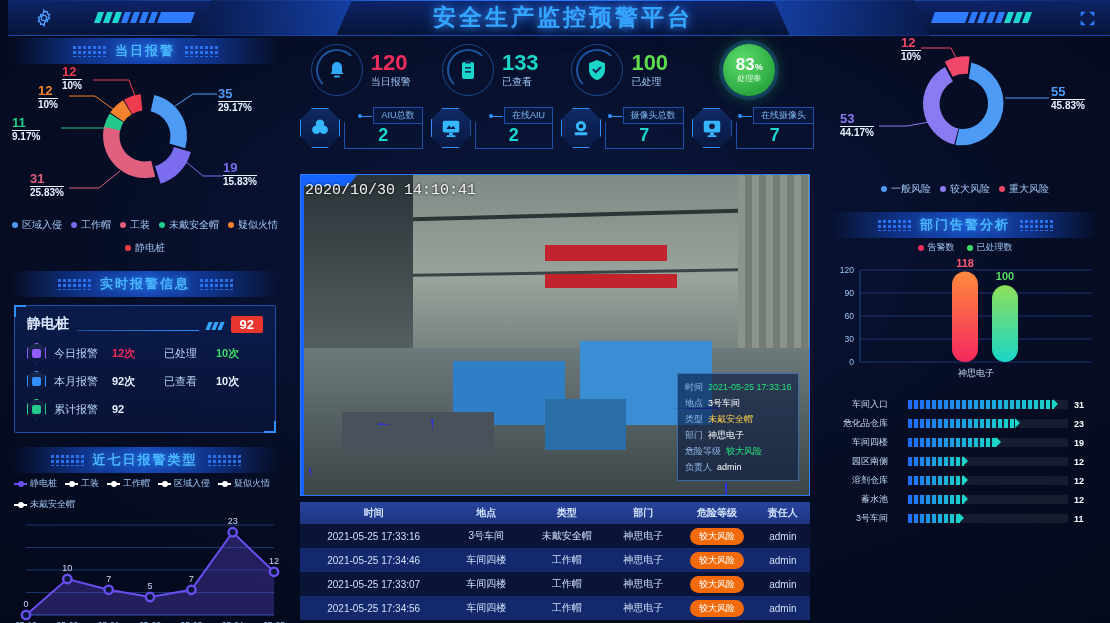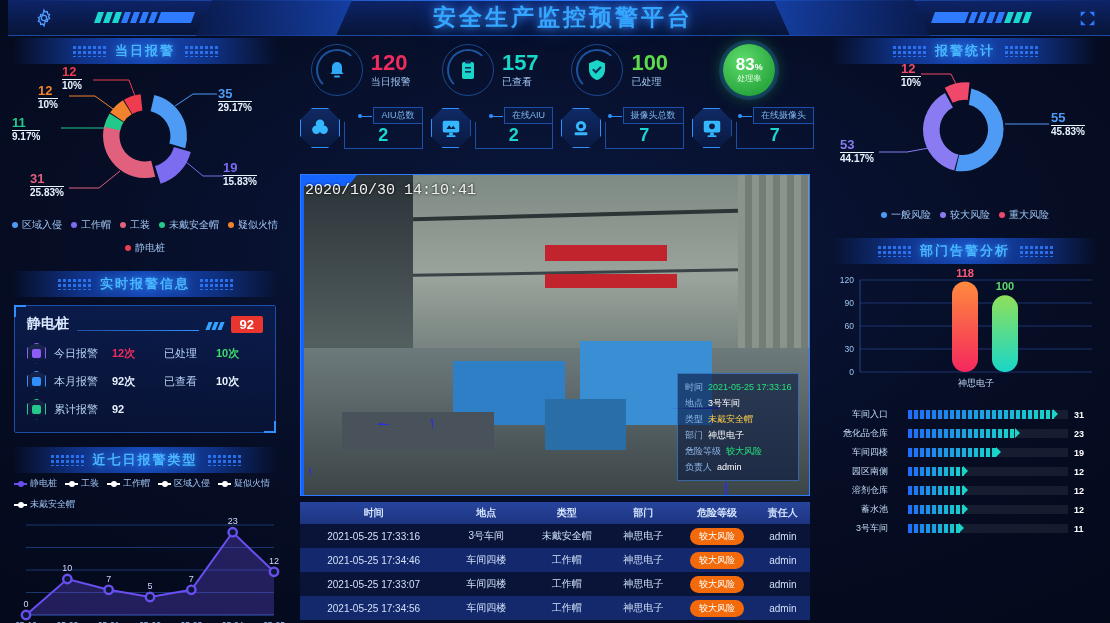--- a/index.html
+++ b/index.html
@@ -504,21 +504,21 @@
         <span>
             <svg width="24" height="24" viewBox="0 0 24 24" fill="#19d6c8">
               <rect x="6" y="4" width="12" height="17" rx="2"></rect>
               <rect x="9" y="2" width="6" height="3.4" rx="1" fill="#0c2a5a"></rect>
               <rect x="9" y="9" width="6" height="1.6" fill="#0c2a5a"></rect>
               <rect x="9" y="13" width="6" height="1.6" fill="#0c2a5a"></rect>
             </svg>
           </span>
       </div>
       <div class="kpi-txt">
-        <div class="kpi-num" style="color:#19d6c8">157</div>
+        <div class="kpi-num" style="color:#19d6c8">133</div>
         <div class="kpi-lab">已查看</div>
       </div>
     </div>
     <div class="kpi">
       <div class="kpi-ring">
         <span>
             <svg width="24" height="24" viewBox="0 0 24 24" fill="#19d6c8">
               <path d="M12 2l8 3.2v6.3c0 5-3.4 9.3-8 10.5-4.6-1.2-8-5.5-8-10.5V5.2z"></path>
               <path d="M8.4 11.8l2.4 2.5 4.6-4.8" stroke="#0c2a5a" stroke-width="2" fill="none" stroke-linecap="round"></path>
             </svg>
@@ -680,25 +680,20 @@
     <div class="c-dept">神思电子</div>
     <div class="c-risk"><span class="risk-pill">较大风险</span></div>
     <div class="c-owner">admin</div>
   </div>
       </div>
   </div>
 </div>
 
 <div class="col-right">
 
-  <div class="ptitle">
-    <span class="dots l"></span>
-    <span class="txt">报警统计</span>
-    <span class="dots r"></span>
-  </div>
 
   <div class="donut-wrap" style="height:140px;">
     <svg width="290" height="140" viewBox="0 0 290 140">
       <g transform="translate(145,66)">
 
         <path d="M 6.3 -41.5 A 42 42 0 0 1 -9.6 40.9 L -5.8 24.8 A 25.5 25.5 0 0 0 3.8 -25.2 Z" fill="#4e9bf5"></path>
 
         <path d="M -10.8 40.6 A 42 42 0 0 1 -20.0 -36.9 L -12.1 -22.4 A 25.5 25.5 0 0 0 -6.5 24.6 Z" fill="#8a7bf2"></path>
 
         <path d="M -20.2 -39.2 A 44.7 44.7 0 0 1 4.6 -44.5 L 2.7 -27.0 A 27.2 27.2 0 0 0 -12.3 -24.3 Z" fill="#f0486b" transform="translate(0,-3)"></path>
@@ -734,20 +729,30 @@
        <span class="dot" style="background:#f0486b"></span>
        <span>重大风险</span>
       </span>
     </div>
 
   <div class="ptitle" style="margin-top:16px;">
     <span class="dots l"></span>
     <span class="txt">部门告警分析</span>
     <span class="dots r"></span>
   </div>
+  <div class="bc-legend" id="bc-legend">
+      <span class="it">
+     <span class="dot" style="background:#ef2c5c"></span>
+     <span>告警数</span>
+      </span>
+      <span class="it">
+     <span class="dot" style="background:#3ddc6a"></span>
+     <span>已处理数</span>
+      </span>
+    </div>
   <div>
     <svg width="290" height="135" viewBox="0 0 290 135" id="bar-chart">
         <line x1="40" y1="108" x2="272" y2="108" stroke="#1c3570" stroke-width="1"></line>
         <text x="34" y="111" fill="#9fc4f2" font-size="8.5" text-anchor="end" font-family="Liberation Sans">0</text>
         <line x1="40" y1="85" x2="272" y2="85" stroke="#1c3570" stroke-width="1"></line>
         <text x="34" y="88" fill="#9fc4f2" font-size="8.5" text-anchor="end" font-family="Liberation Sans">30</text>
         <line x1="40" y1="62" x2="272" y2="62" stroke="#1c3570" stroke-width="1"></line>
         <text x="34" y="65" fill="#9fc4f2" font-size="8.5" text-anchor="end" font-family="Liberation Sans">60</text>
         <line x1="40" y1="39" x2="272" y2="39" stroke="#1c3570" stroke-width="1"></line>
         <text x="34" y="42" fill="#9fc4f2" font-size="8.5" text-anchor="end" font-family="Liberation Sans">90</text>

